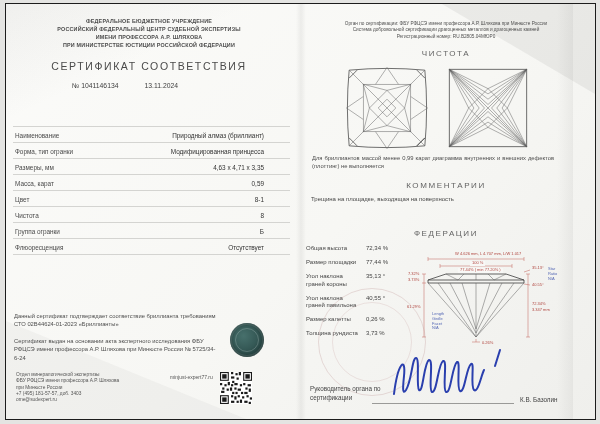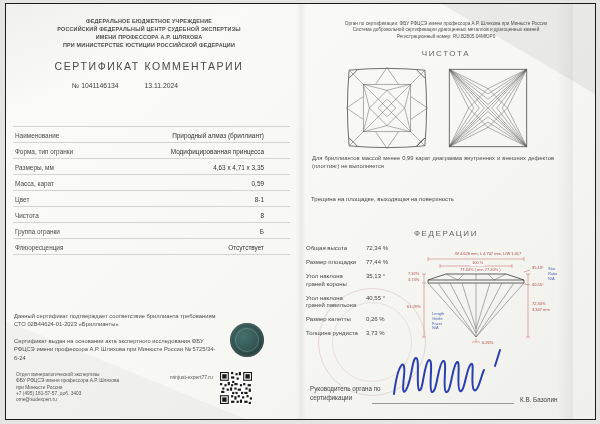--- a/index.html
+++ b/index.html
@@ -86,21 +86,21 @@
     <div class="fold"></div>
   </div>
 
   <div class="abs org-head">
     <div>ФЕДЕРАЛЬНОЕ БЮДЖЕТНОЕ УЧРЕЖДЕНИЕ</div>
     <div>РОССИЙСКИЙ ФЕДЕРАЛЬНЫЙ ЦЕНТР СУДЕБНОЙ ЭКСПЕРТИЗЫ</div>
     <div>ИМЕНИ ПРОФЕССОРА А.Р. ШЛЯХОВА</div>
     <div>ПРИ МИНИСТЕРСТВЕ ЮСТИЦИИ РОССИЙСКОЙ ФЕДЕРАЦИИ</div>
   </div>
 
-  <div class="abs cert-title">СЕРТИФИКАТ КОММЕНТАРИИ</div>
+  <div class="abs cert-title">СЕРТИФИКАТ СООТВЕТСТВИЯ</div>
 
   <div class="abs cert-num-row">
     <span>№ 1041146134</span>
     <span>13.11.2024</span>
   </div>
 
   <div class="abs attr-table">
     <div class="attr-row">
       <span class="lbl">Наименование</span>
       <span class="val">Природный алмаз (бриллиант)</span>
@@ -237,20 +237,21 @@
       <path d="M94,6 L50,28 M94,6 L50,34 M94,6 L50,40 M94,6 L50,46 M94,6 L72,50 M94,6 L66,50 M94,6 L60,50 M94,6 L54,50"></path>
       <path d="M94,94 L50,72 M94,94 L50,66 M94,94 L50,60 M94,94 L50,54 M94,94 L72,50 M94,94 L66,50 M94,94 L60,50 M94,94 L54,50"></path>
       <path d="M6,94 L50,72 M6,94 L50,66 M6,94 L50,60 M6,94 L50,54 M6,94 L28,50 M6,94 L34,50 M6,94 L40,50 M6,94 L46,50"></path>
       <path d="M50,28 L72,50 L50,72 L28,50 Z"></path>
       <path d="M6,6 L94,94 M94,6 L6,94"></path>
     </g>
   </svg>
 
   <div class="abs plot-note">Для бриллиантов массой менее 0,99 карат диаграмма внутренних и внешних дефектов (плоттинг) не выполняется</div>
 
+  <div class="abs sec-head sec-comments">КОММЕНТАРИИ</div>
   <div class="abs comment-text">Трещина на площадке, выходящая на поверхность</div>
 
   <div class="abs sec-head sec-props">ФЕДЕРАЦИИ</div>
 
   <div class="abs props">
     <div class="prop-row">
       <span class="lbl">Общая высота</span>
       <span class="val">72,34 %</span>
     </div>
     <div class="prop-row">

